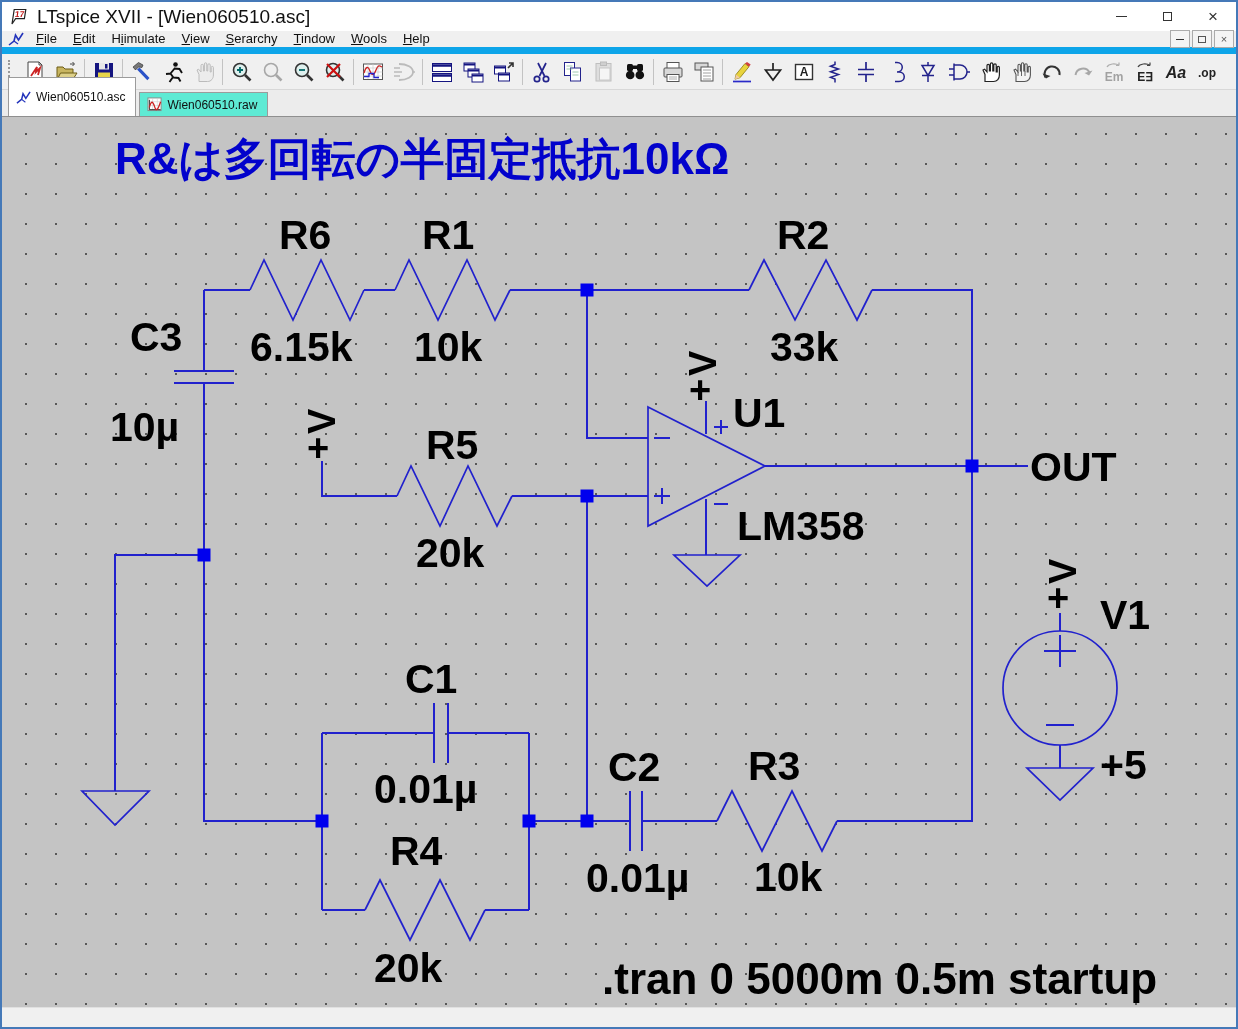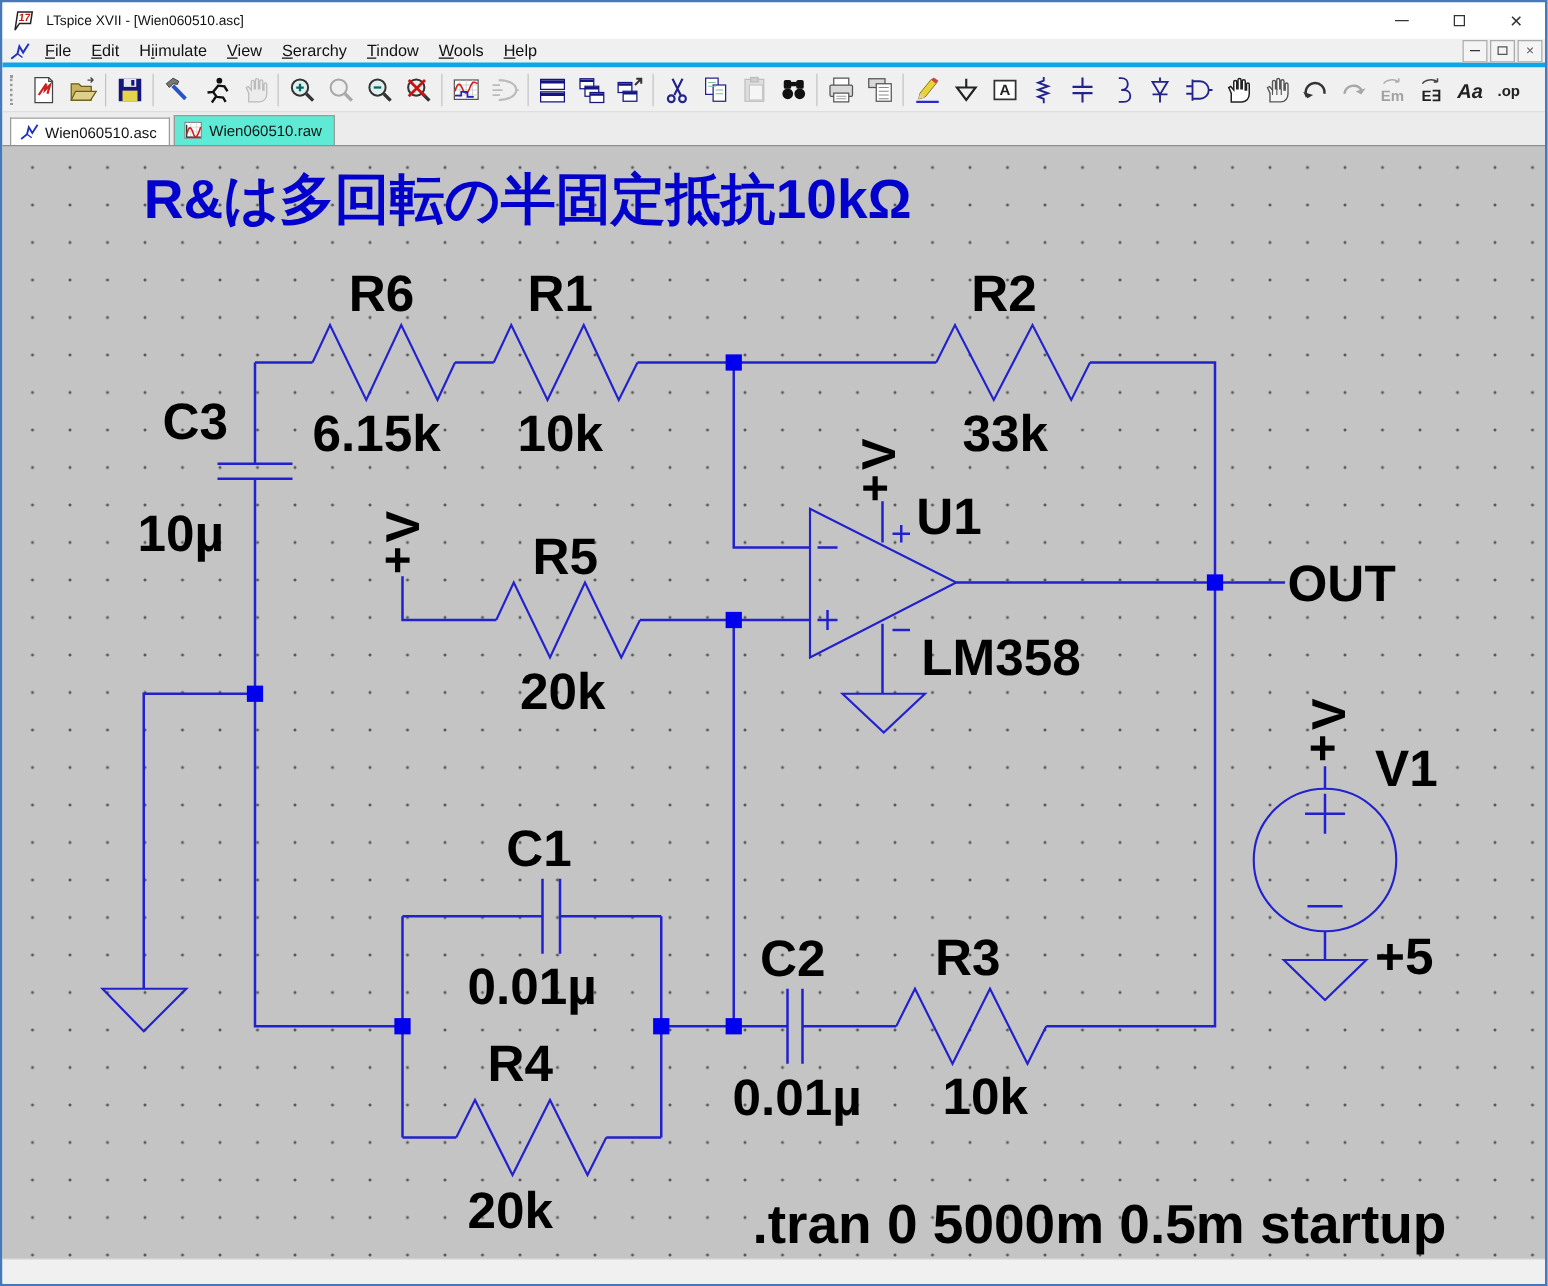--- a/index.html
+++ b/index.html
@@ -3,29 +3,29 @@
 <meta charset="utf-8">
 <style>
   * { margin:0; padding:0; box-sizing:border-box; }
   html,body { width:1238px; height:1029px; overflow:hidden; background:#888; }
   body { font-family:"Liberation Sans", sans-serif; }
   .window { width:1238px; height:1029px; display:flex; flex-direction:column;
             border:2px solid #4579b8; background:#fff; }
   
   .titlebar { height:29px; background:#ffffff; display:flex; align-items:center; flex:0 0 auto; }
   .app-icon { width:20px; height:20px; margin-left:7px; }
-  .title-text { font-size:11px; color:#111; margin-left:8px; white-space:nowrap; }
+  .title-text { font-size:19px; color:#111; margin-left:8px; white-space:nowrap; }
   .tb-spacer { flex:1; }
   .winbtn { width:46px; height:29px; display:flex; align-items:center; justify-content:center; color:#333; }
   .glyph-min { width:11px; height:1px; background:#333; }
   .glyph-max { width:9px; height:9px; border:1px solid #333; }
   .glyph-close { font-size:17px; line-height:17px; color:#333; font-weight:400; }
   
   .menubar { height:23px; background:#f0f0f0; display:flex; align-items:center;
-             font-size:13px; color:#111; border-bottom:4px solid #0ea5e9; flex:0 0 auto; }
+             font-size:13px; color:#111; border-bottom:7px solid #0ea5e9; flex:0 0 auto; }
   .menu-icon { width:16px; height:16px; margin:0 4px 0 6px; }
   .menu-item { padding:2px 8px 3px 8px; white-space:nowrap; }
   .menu-item .ul { text-decoration:underline; }
   .mdi-controls { margin-left:auto; display:flex; margin-right:2px; }
   .mdibtn { width:20px; height:18px; border:1px solid #ababab; background:#f4f4f4; color:#555;
             display:flex; align-items:center; justify-content:center; font-size:11px; margin-left:2px; }
   .mdi-restore { width:8px; height:7px; border:1px solid #555; position:relative; background:#f4f4f4; }
   .mdi-restore:before { content:""; position:absolute; left:2px; top:-3px; width:8px; height:7px;
                         border:1px solid #555; z-index:-1; }
   
@@ -36,21 +36,21 @@
   .tbtn svg { width:24px; height:24px; }
   .tbtn.disabled { opacity:.38; filter:grayscale(1); }
   .tsep { width:1px; height:26px; background:#c3c3c3; margin:0 3px; flex:0 0 auto; }
   .ticon-text { font-weight:bold; fill:#222; }
   
   .tabbar { height:26px; background:#ececec; display:flex; align-items:flex-end;
             padding-left:6px; flex:0 0 auto; }
   .tab { height:24px; display:flex; align-items:center; padding:0 10px 0 7px; font-size:12px;
          color:#111; border:1px solid #9b9b9b; border-bottom:none; background:#5eead4;
          margin-right:3px; white-space:nowrap; }
-  .tab.active { background:#ffffff; height:22px; }
+  .tab.active { background:#ffffff; height:39px; }
   .tab svg { width:15px; height:15px; margin-right:5px; }
   
   .canvas { position:relative; flex:1 1 auto; background-color:#c4c4c4;
             background-image:radial-gradient(circle, rgba(0,0,0,0.55) 1px, transparent 1.4px);
             background-size:30px 30px; background-position:9px 2px;
             border-top:1px solid #8f8f8f; overflow:hidden; }
   .canvas svg.schem { position:absolute; left:0; top:0; width:1238px; height:891px; }
   .schem text { font-family:"Liberation Sans", sans-serif; font-weight:700; fill:#000; font-size:41px; }
   .schem text.note { fill:#0202cc; font-size:44px; }
   .schem text.directive { font-size:44px; }

